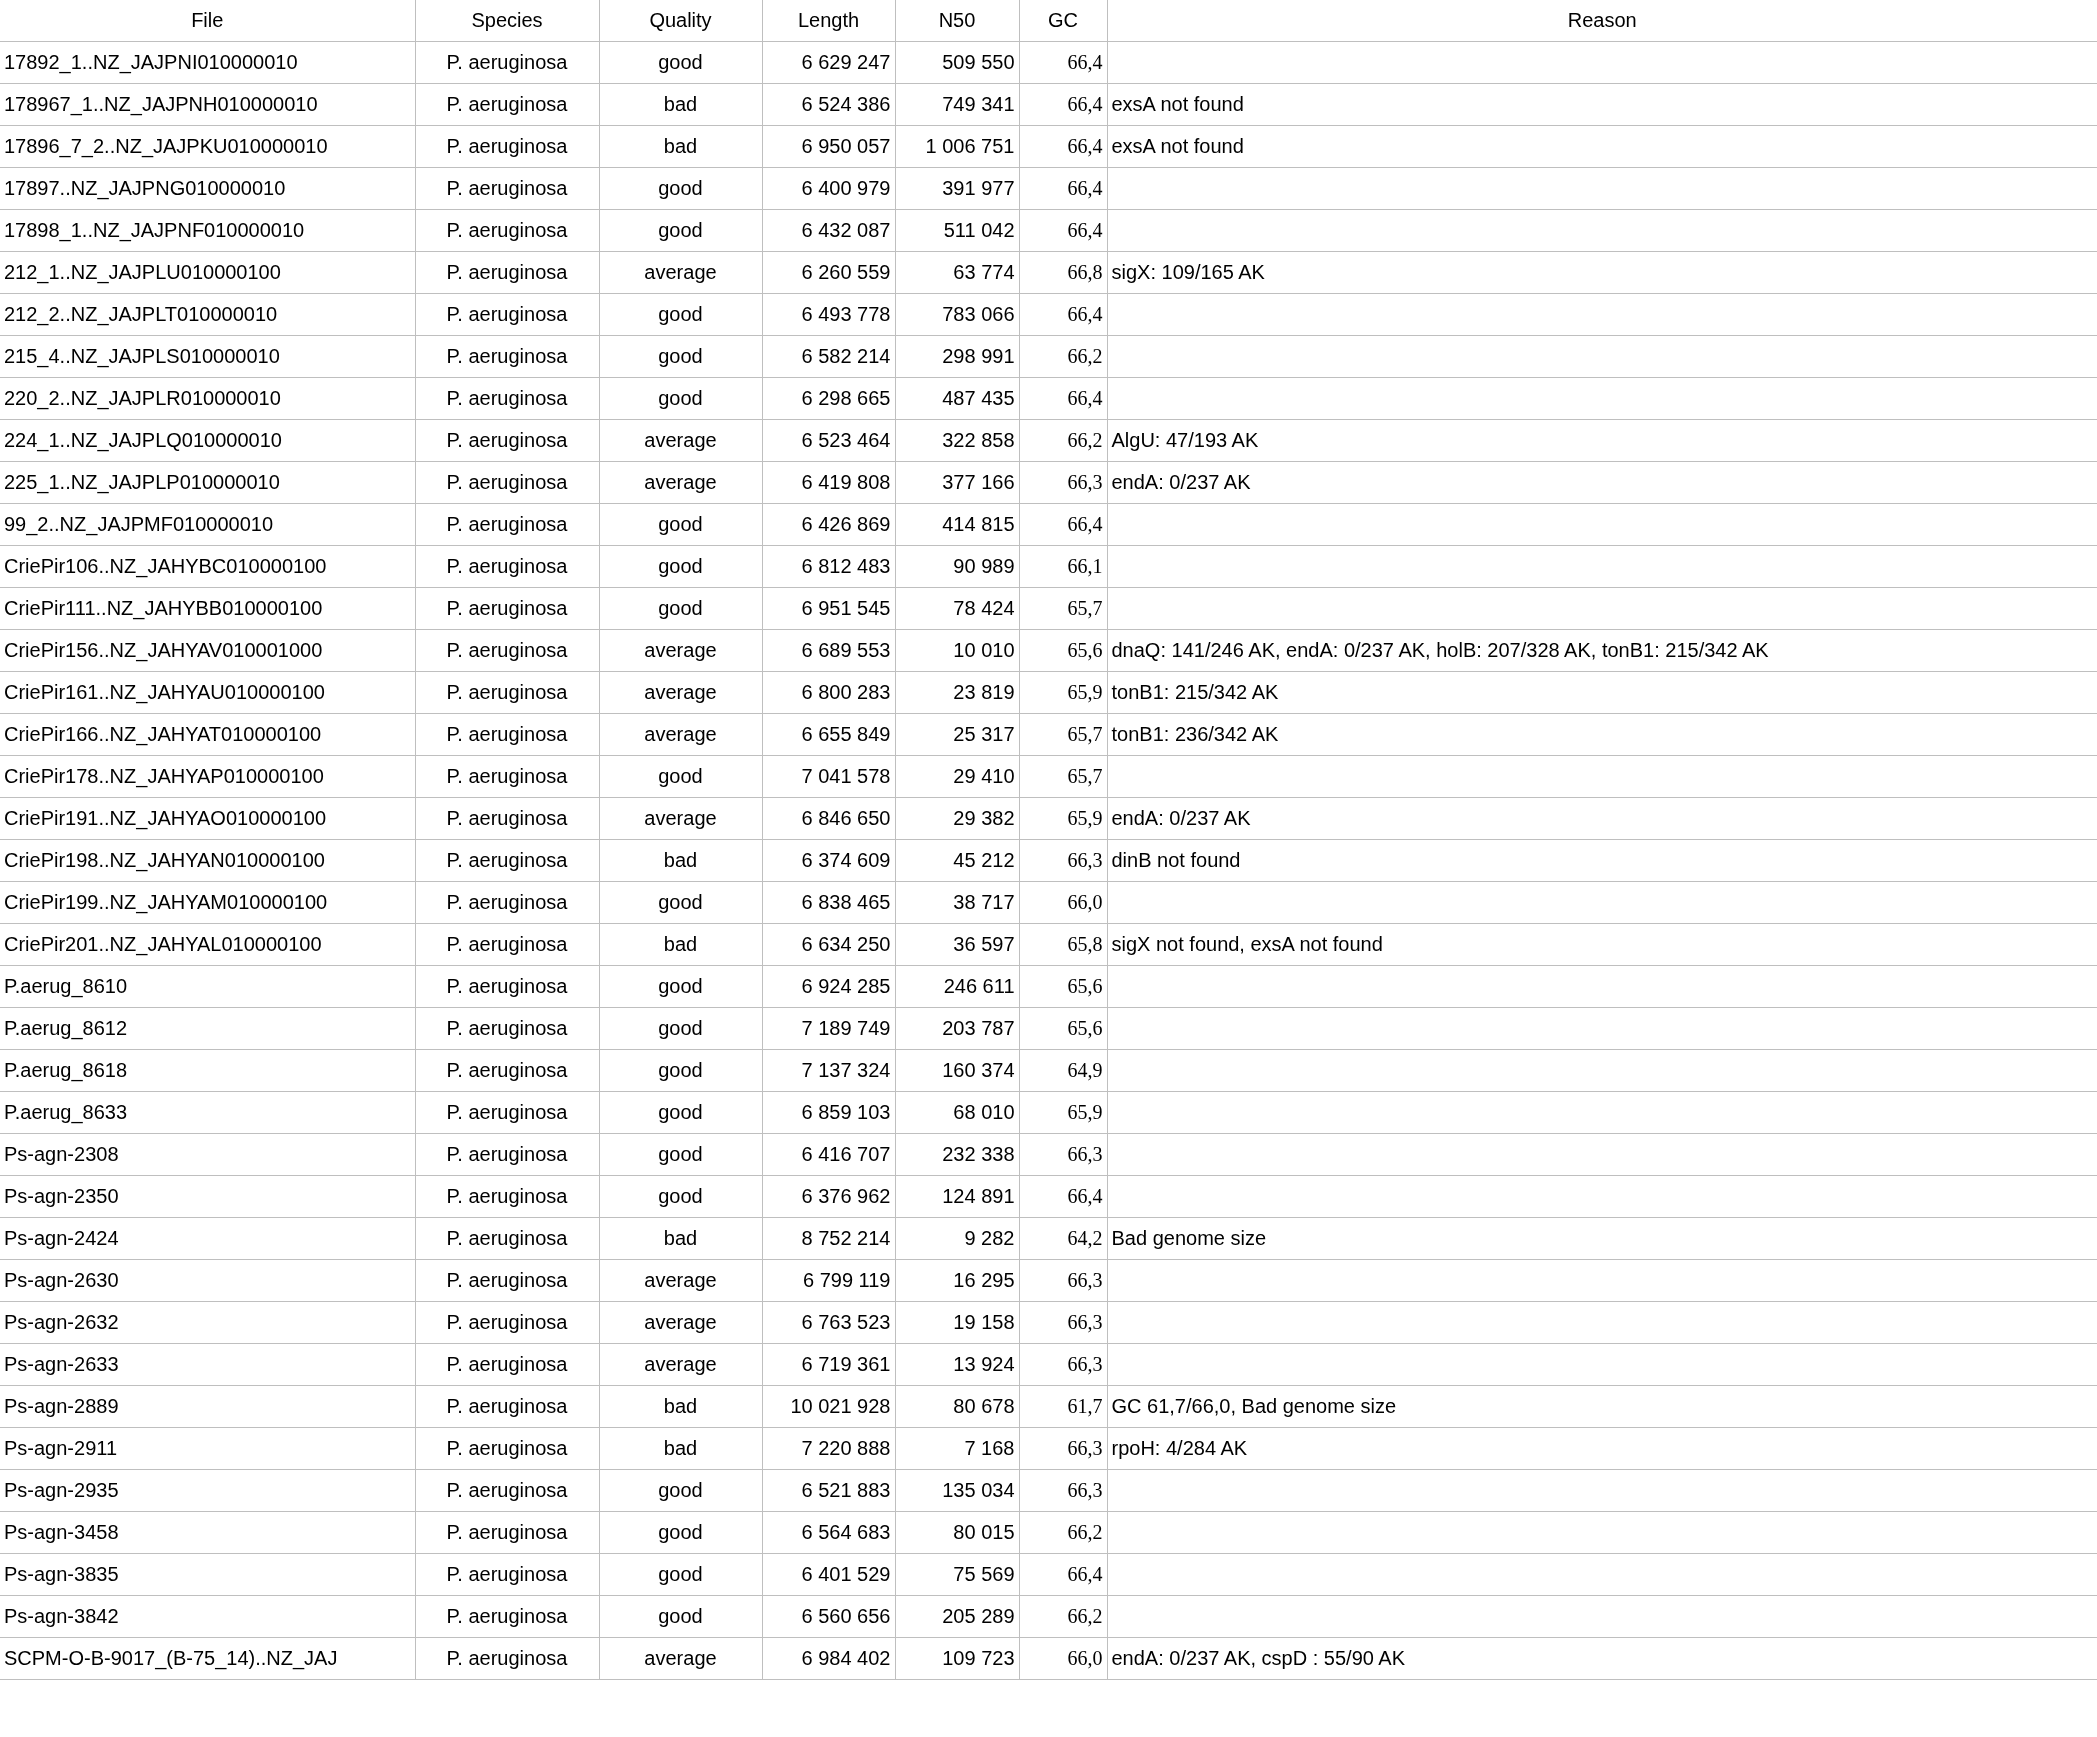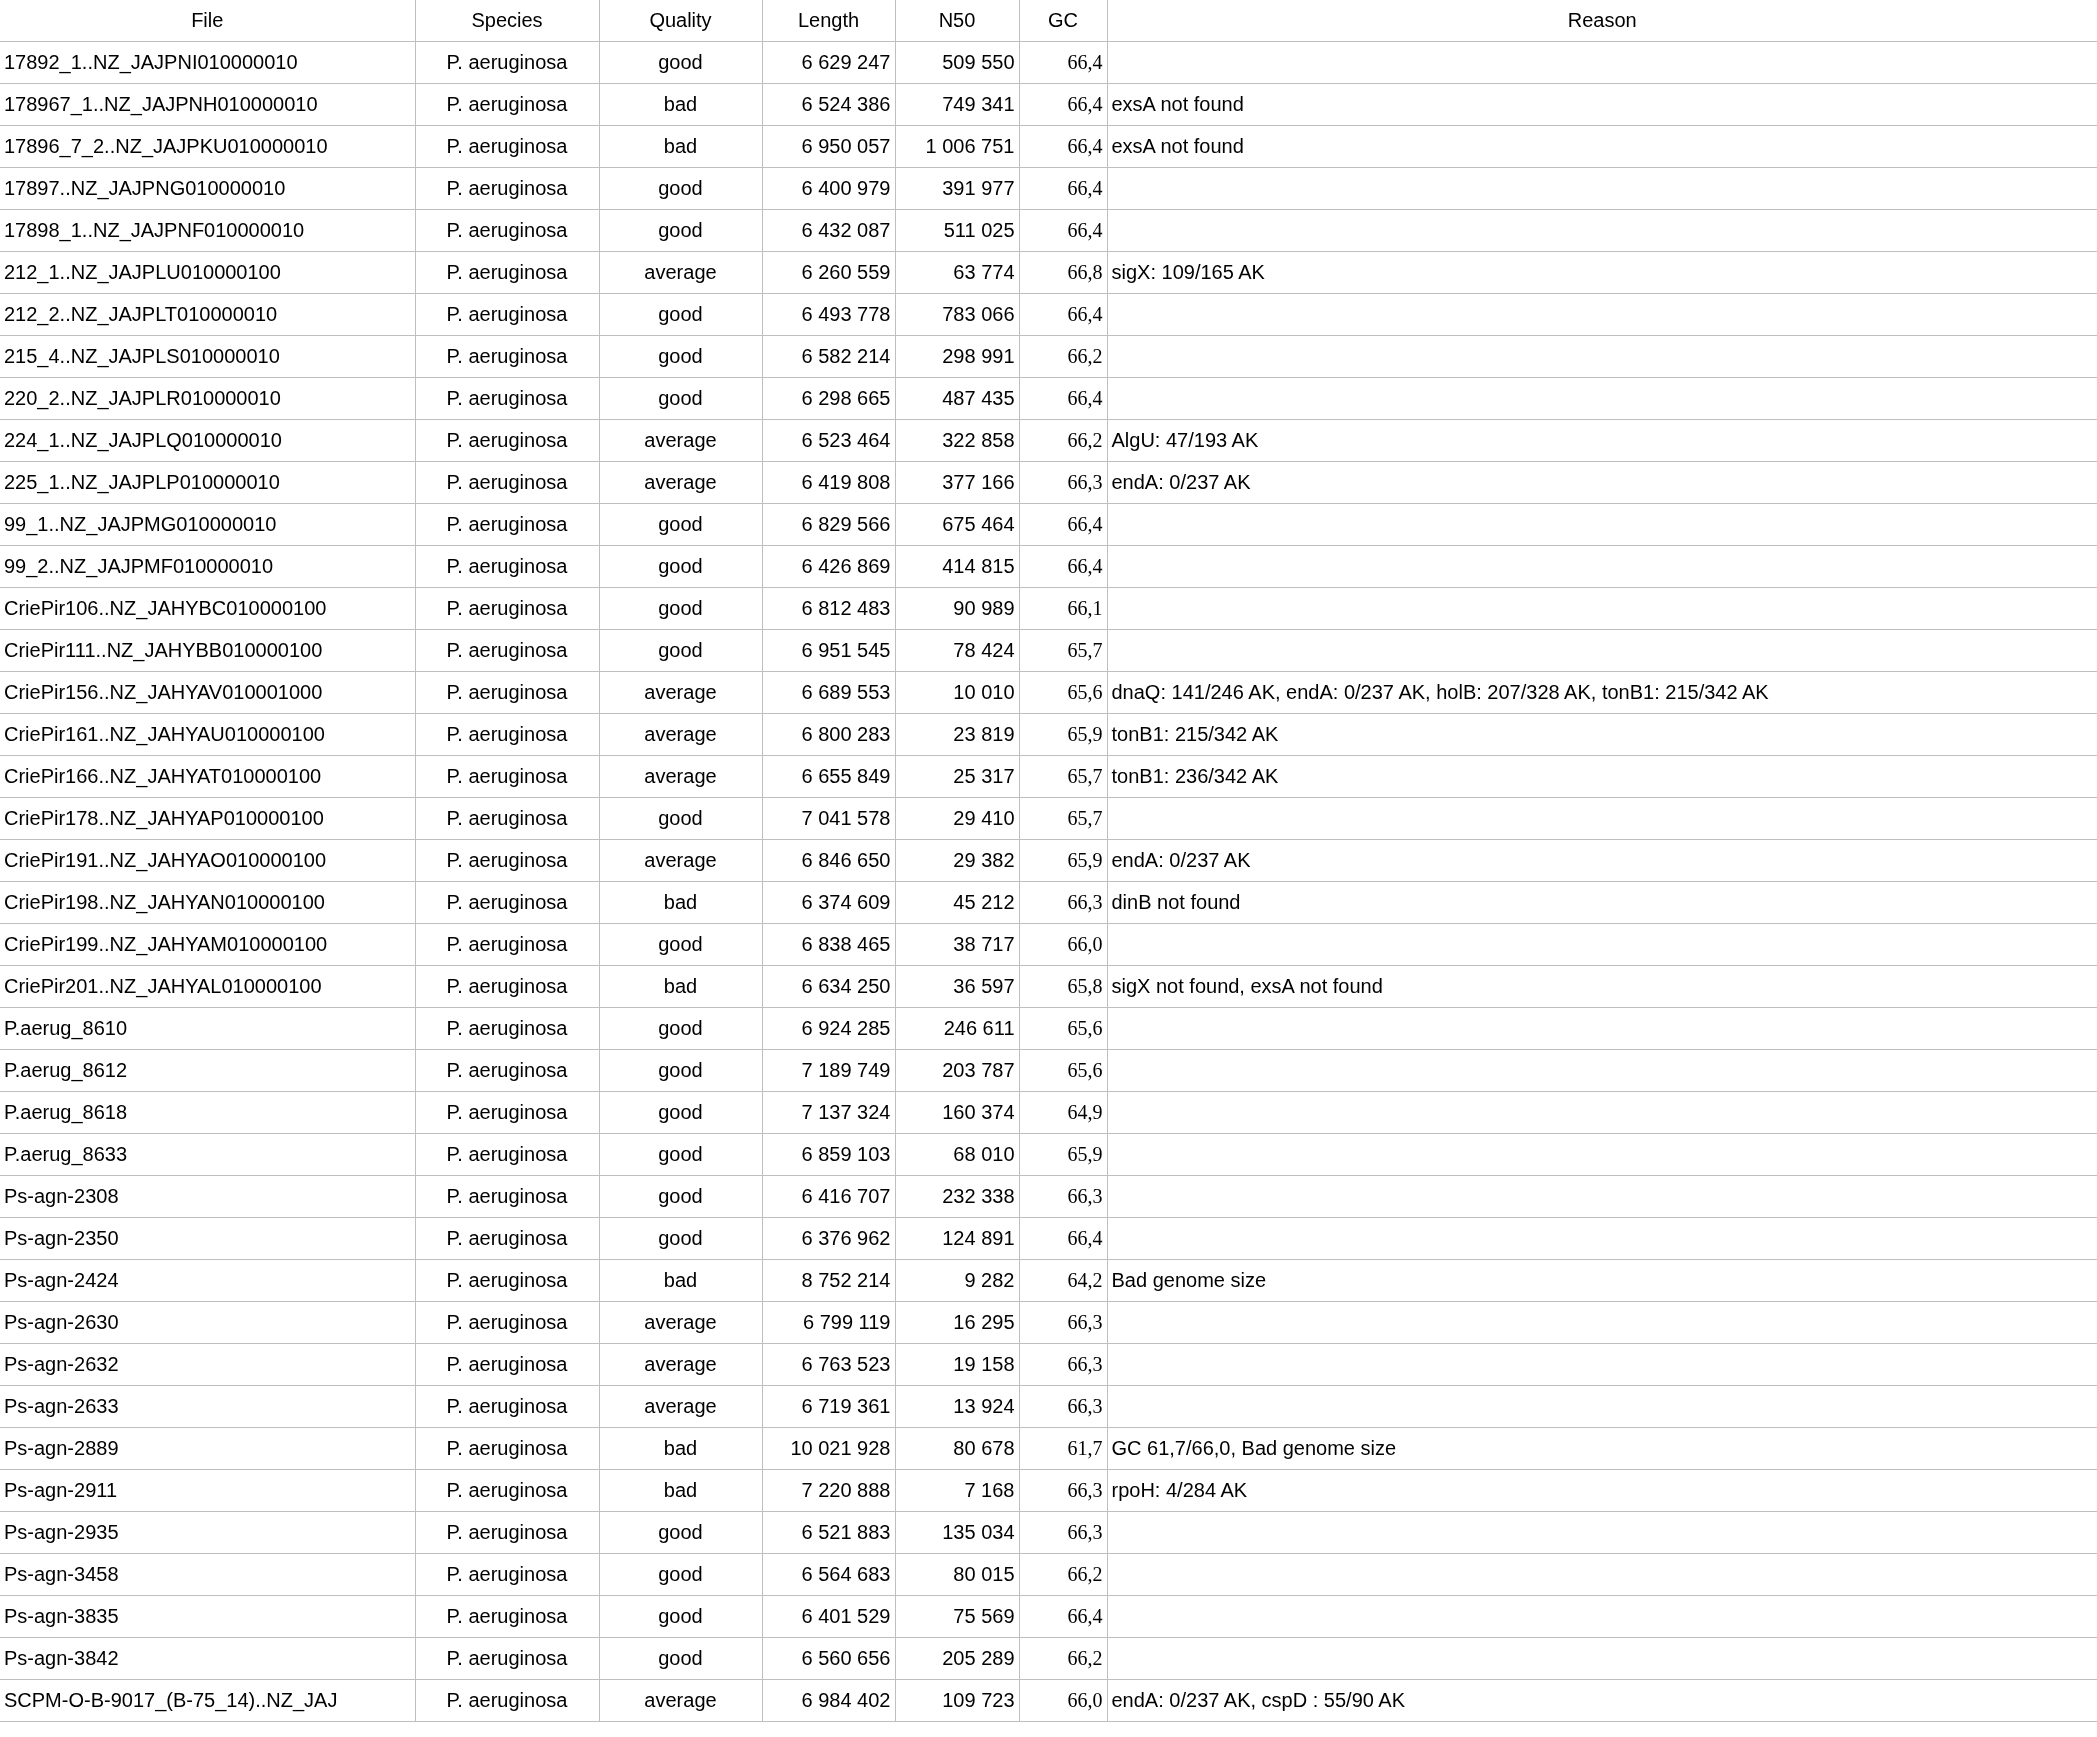--- a/index.html
+++ b/index.html
@@ -133,21 +133,21 @@
           <td class="num">6 400 979</td>
           <td class="num">391 977</td>
           <td class="gc">66,4</td>
           <td class="reason"></td>
         </tr>
         <tr>
           <td class="file">17898_1..NZ_JAJPNF010000010</td>
           <td class="species">P. aeruginosa</td>
           <td class="quality">good</td>
           <td class="num">6 432 087</td>
-          <td class="num">511 025</td>
+          <td class="num">511 042</td>
           <td class="gc">66,4</td>
           <td class="reason"></td>
         </tr>
         <tr>
           <td class="file">212_1..NZ_JAJPLU010000100</td>
           <td class="species">P. aeruginosa</td>
           <td class="quality">average</td>
           <td class="num">6 260 559</td>
           <td class="num">63 774</td>
           <td class="gc">66,8</td>
@@ -190,29 +190,20 @@
           <td class="reason">AlgU: 47/193 AK</td>
         </tr>
         <tr>
           <td class="file">225_1..NZ_JAJPLP010000010</td>
           <td class="species">P. aeruginosa</td>
           <td class="quality">average</td>
           <td class="num">6 419 808</td>
           <td class="num">377 166</td>
           <td class="gc">66,3</td>
           <td class="reason">endA: 0/237 AK</td>
-        </tr>
-        <tr>
-          <td class="file">99_1..NZ_JAJPMG010000010</td>
-          <td class="species">P. aeruginosa</td>
-          <td class="quality">good</td>
-          <td class="num">6 829 566</td>
-          <td class="num">675 464</td>
-          <td class="gc">66,4</td>
-          <td class="reason"></td>
         </tr>
         <tr>
           <td class="file">99_2..NZ_JAJPMF010000010</td>
           <td class="species">P. aeruginosa</td>
           <td class="quality">good</td>
           <td class="num">6 426 869</td>
           <td class="num">414 815</td>
           <td class="gc">66,4</td>
           <td class="reason"></td>
         </tr>

